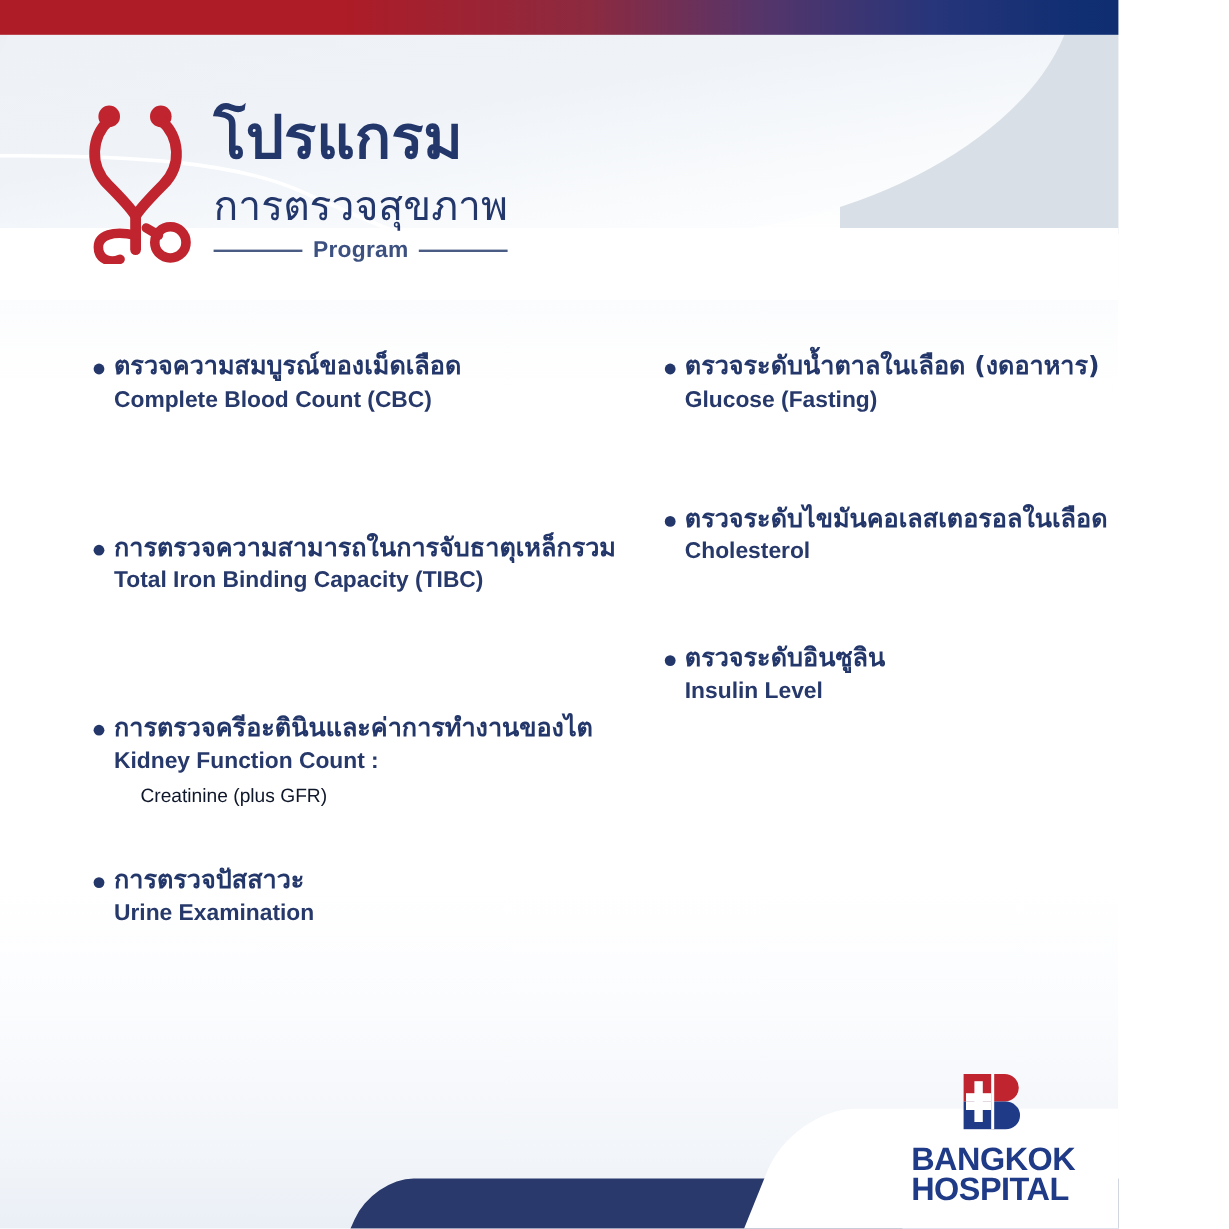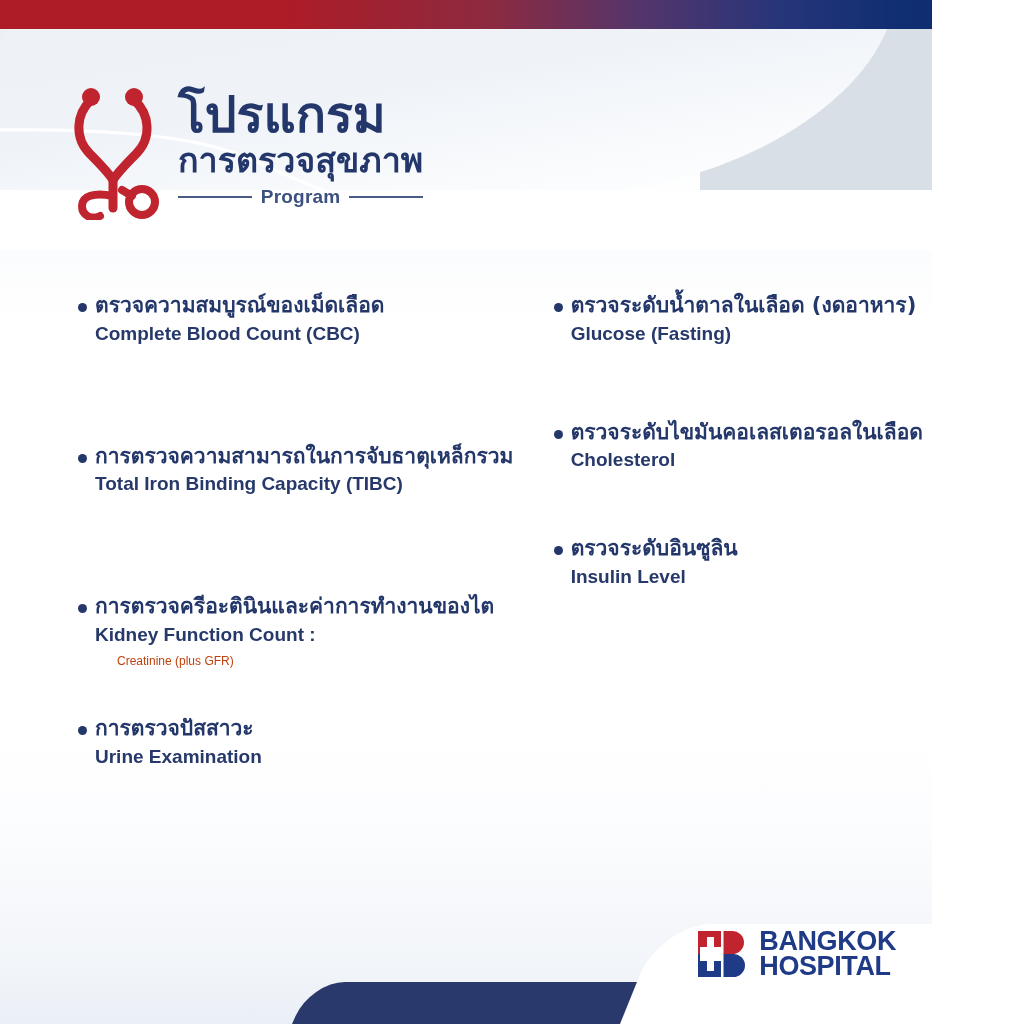--- a/index.html
+++ b/index.html
@@ -154,24 +154,24 @@
     font-family: "DejaVu Sans", "Liberation Sans", sans-serif;
     font-size: 50px;
     font-weight: 700;
     line-height: 1.02;
     color: #23376b;
     letter-spacing: 0px;
   }
   .title-thai-2 {
     font-family: "DejaVu Sans", "Liberation Sans", sans-serif;
     font-size: 34px;
-    font-weight: 700;
+    font-weight: 400;
     line-height: 1.12;
     color: #23376b;
-    margin-top: 0;
+    margin-top: 12px;
   }
   .program-row {
     display: flex;
     align-items: center;
     gap: 9px;
     width: 100%;
     margin-top: 7px;
   }
   .program-rule {
     flex: 1 1 auto;
@@ -226,46 +226,47 @@
   }
   .line-en {
     font-size: 19px;
     font-weight: 700;
     color: #27396a;
     line-height: 1.3;
     margin-top: 3px;
     white-space: nowrap;
   }
   .line-sub {
-    font-size: 12px;
+    font-size: 16px;
     font-weight: 400;
-    color: #c2410c;
+    color: #0f172a;
     line-height: 1.3;
     margin-top: 6px;
     margin-left: 22px;
     white-space: nowrap;
   }
 
   
   .col.left .item:nth-child(1) { margin-bottom: 96px; }
   .col.left .item:nth-child(2) { margin-bottom: 96px; }
   .col.left .item:nth-child(3) { margin-bottom: 46px; }
   .col.right .item:nth-child(1) { margin-bottom: 72px; }
   .col.right .item:nth-child(2) { margin-bottom: 62px; }
   .col.right .item:nth-child(3) { margin-bottom: 64px; }
 
   
   .hospital-logo {
     position: absolute;
     right: 36px;
-    bottom: 44px;
+    bottom: 20px;
     display: flex;
     align-items: center;
     gap: 10px;
     z-index: 9;
+    flex-direction: column;
   }
   .hl-mark { width: 52px; height: 52px; flex: 0 0 auto; }
   .hl-words {
     display: flex;
     flex-direction: column;
     line-height: 0.92;
   }
   .hl-words span {
     font-family: "Liberation Sans", sans-serif;
     font-weight: 700;

